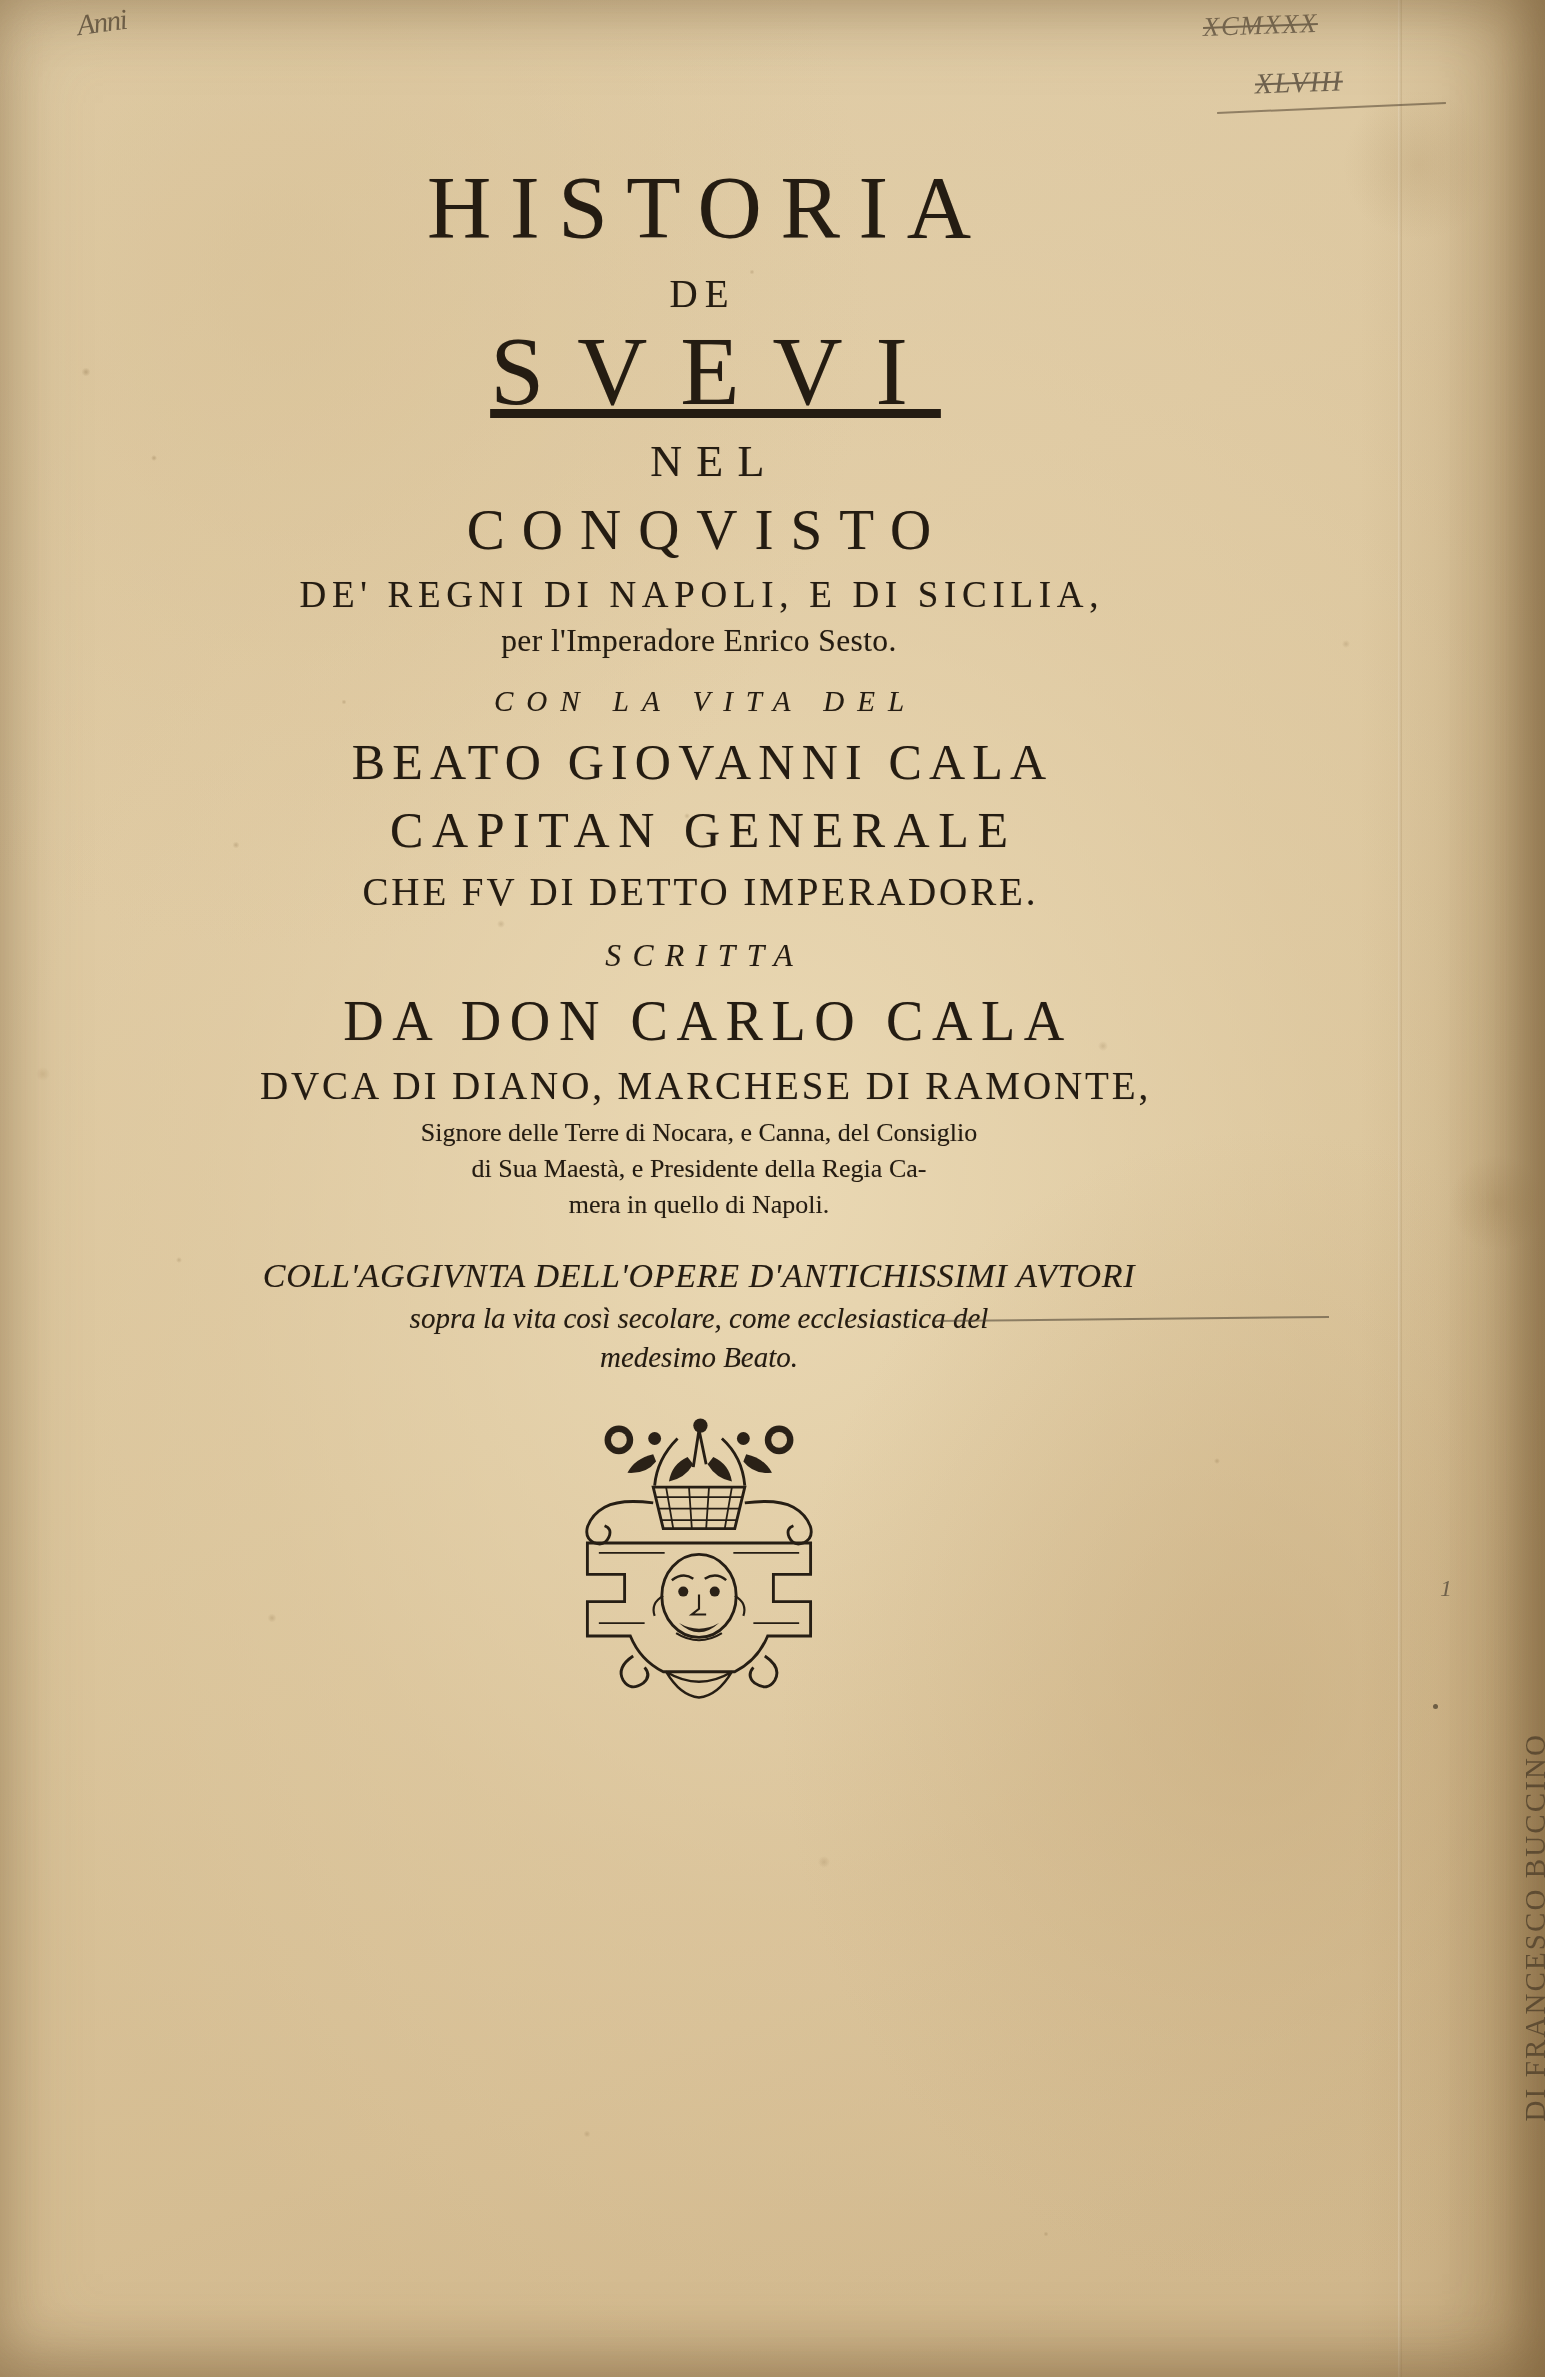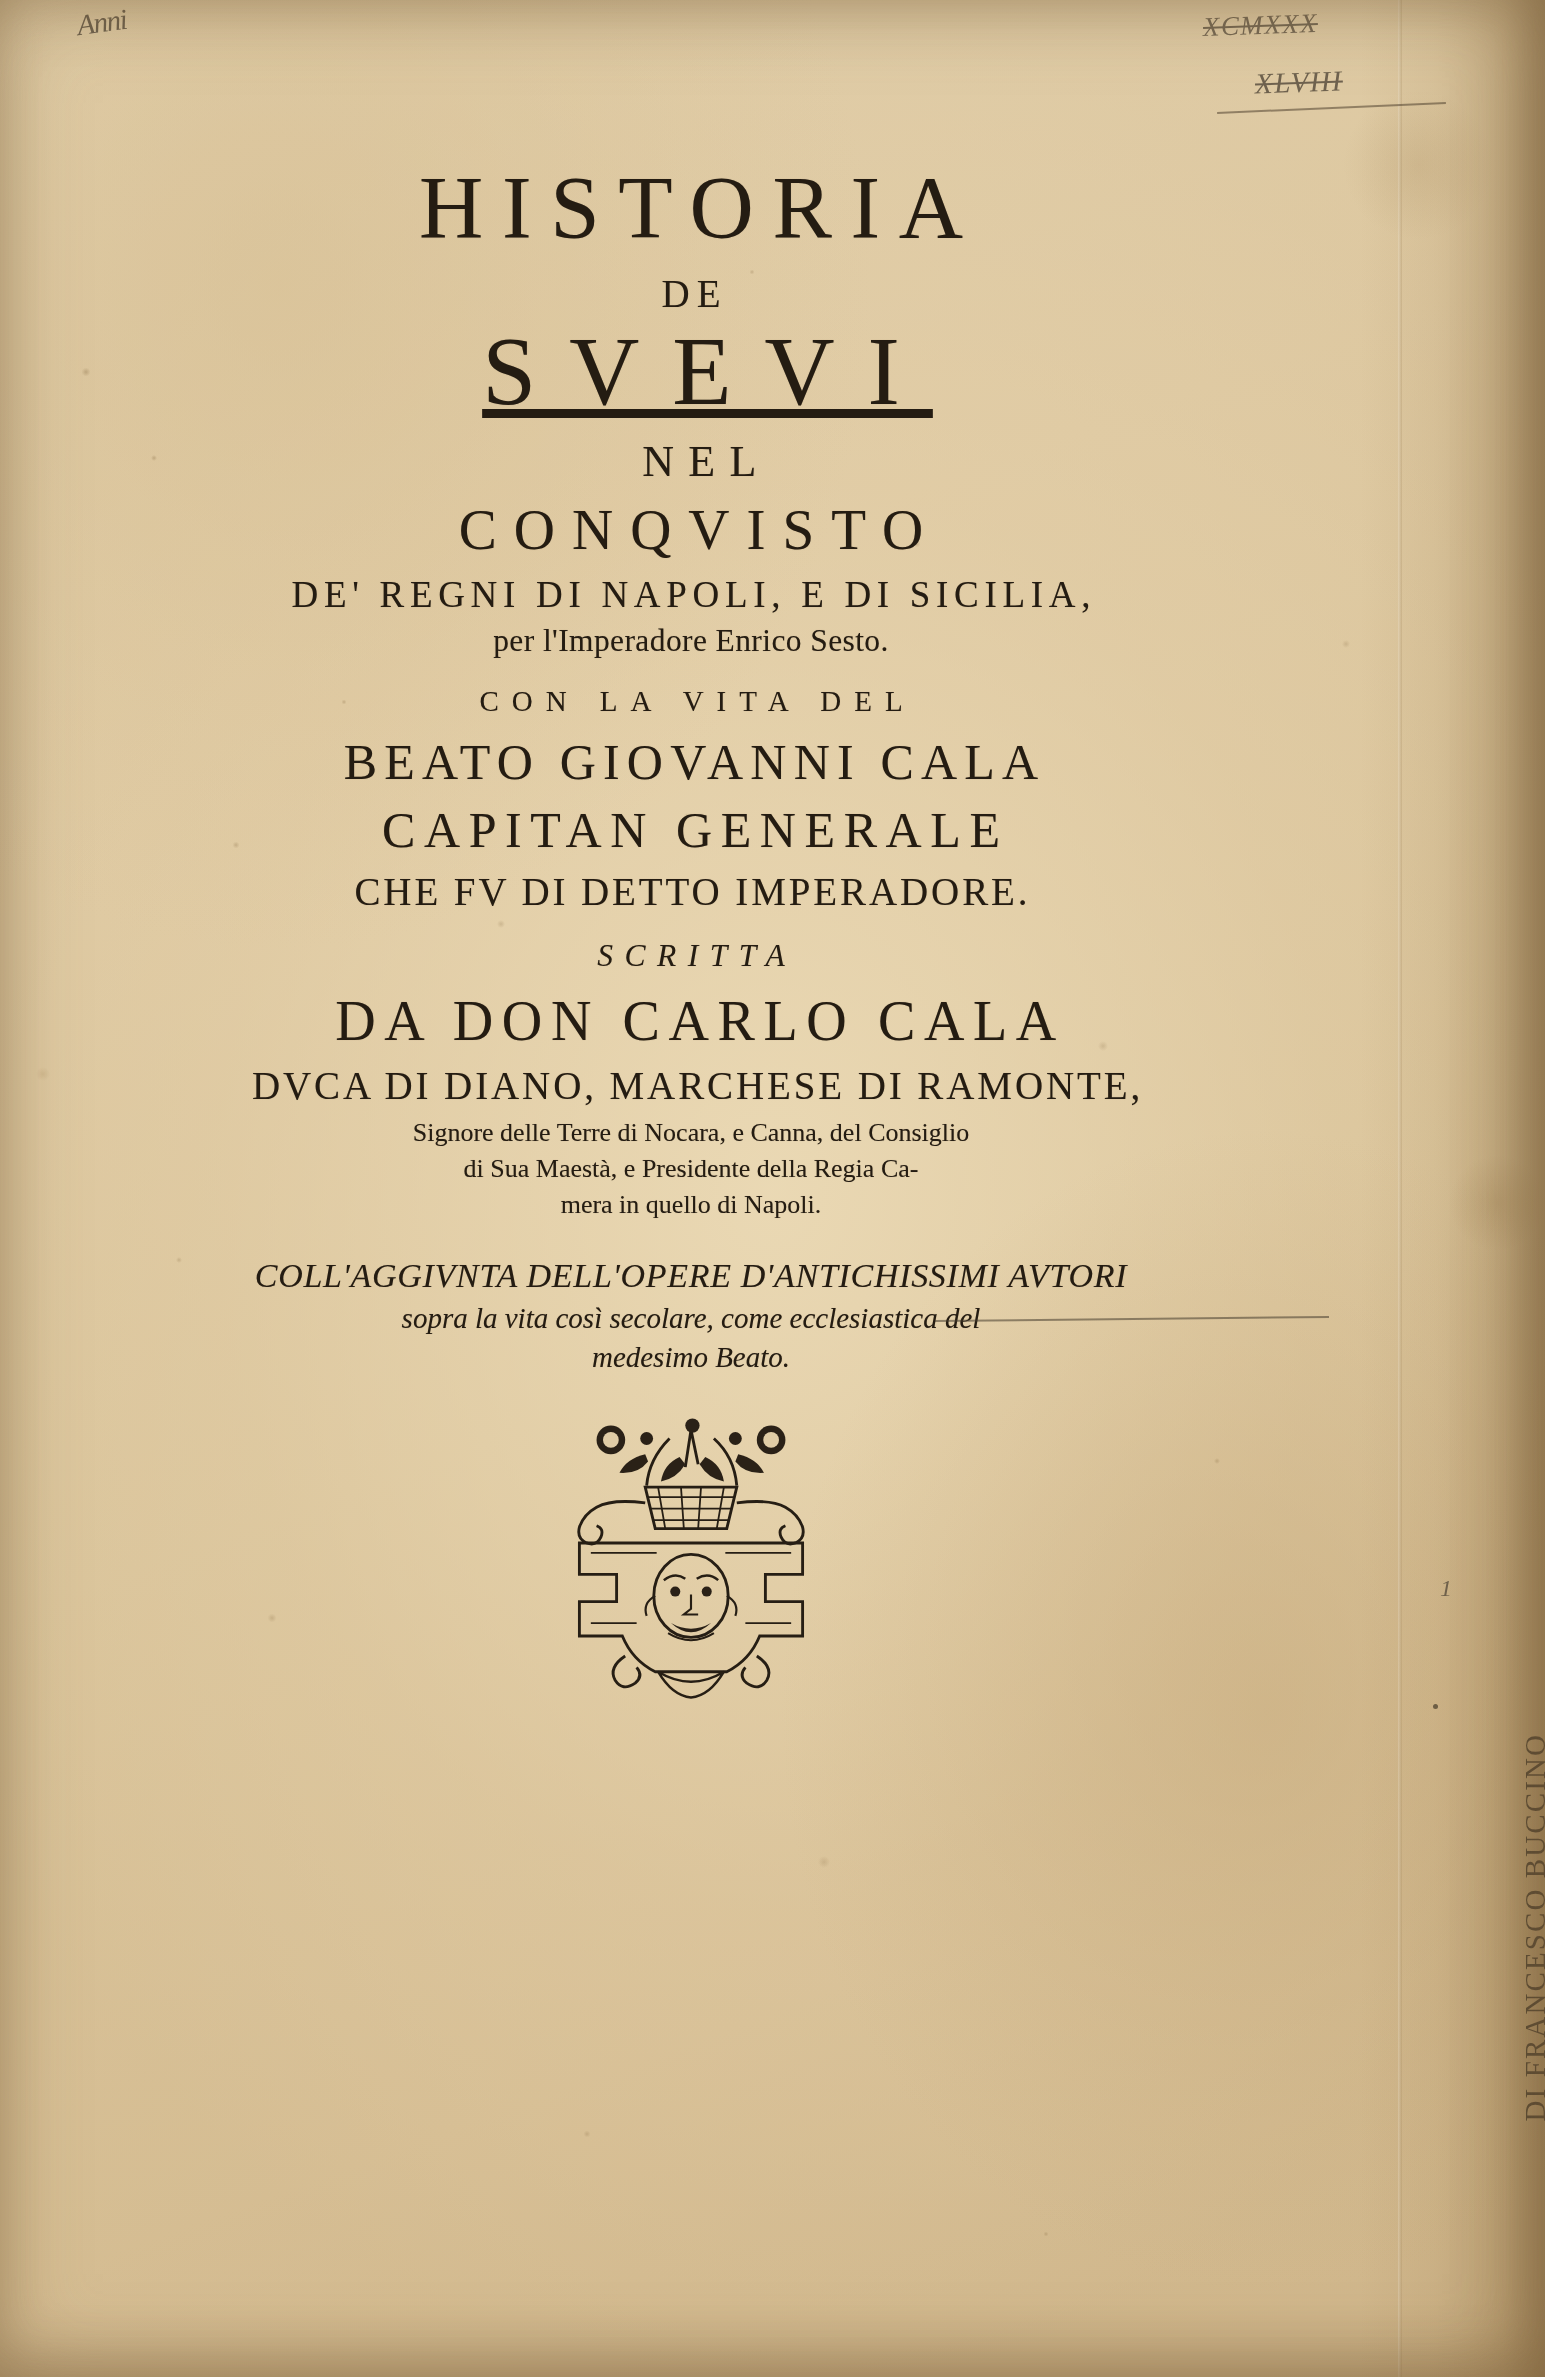--- a/index.html
+++ b/index.html
@@ -71,21 +71,21 @@
     top: 0;
     right: 143px;
     width: 4.3px;
     height: 100%;
     background: linear-gradient(90deg, rgba(255,255,255,0.22), rgba(150,120,72,0.25));
     pointer-events: none;
   }
 
   .content {
     position: absolute;
-    left: 0;
+    left: 8px;
     top: 0;
     width: 1382px;
     color: #2c2217;
     text-align: center;
   }
 
   .ink {
     color: #241c12;
     text-shadow: 0 0 0.7px rgba(60,44,24,0.35);
   }
@@ -133,20 +133,21 @@
   }
   .l-per {
     font-size: 31.5px;
     letter-spacing: 0.4px;
     margin: 7.2px 0 0 0;
     font-family: "Liberation Serif", serif;
   }
   .l-conla {
     font-size: 29px;
     letter-spacing: 13px;
+    font-style: italic;
     margin: 26px 0 0 0;
     padding-left: 13px;
   }
   .l-beato {
     font-size: 50px;
     letter-spacing: 7.2px;
     margin: 14.3px 0 0 0;
     padding-left: 7.2px;
   }
   .l-capitan {

